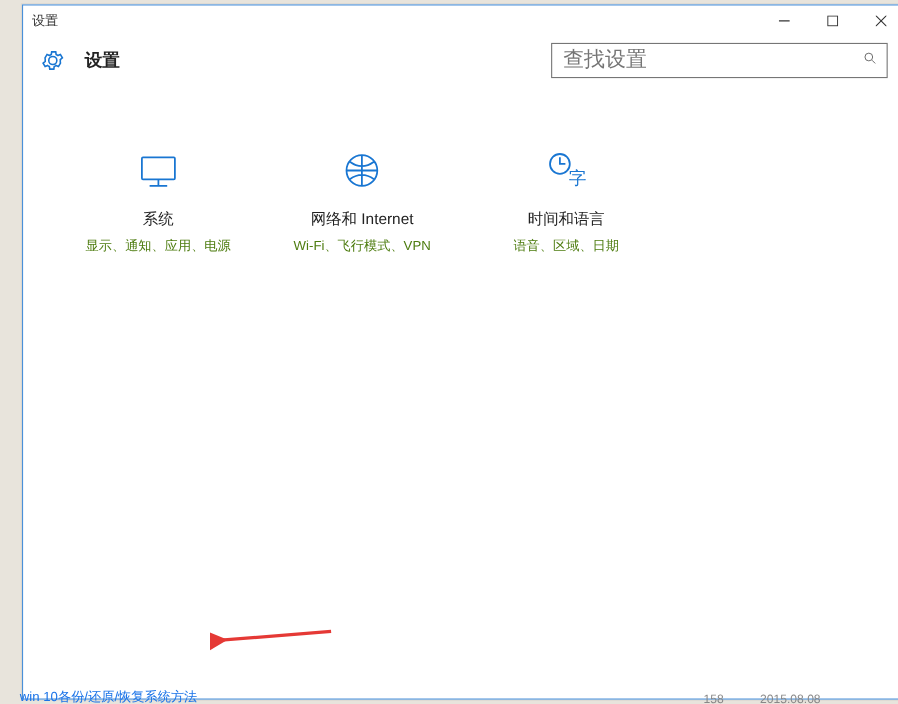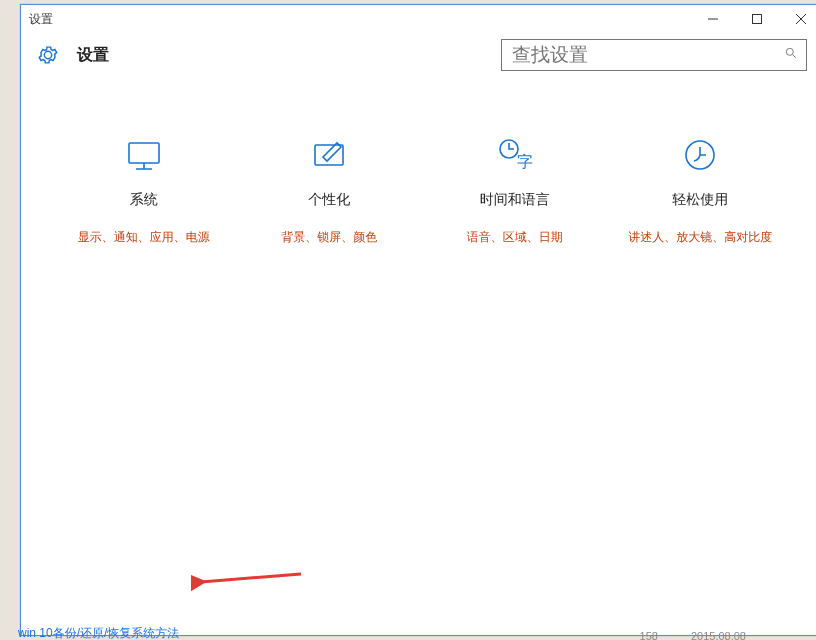--- a/index.html
+++ b/index.html
@@ -13,21 +13,21 @@
   .htitle{font-size:16px;font-weight:600;color:#222;}
   .searchwrap{margin-left:auto;}
   .search{width:288px;height:30px;border:1px solid #767676;display:flex;align-items:center;padding:0 8px 0 8px;}
   .search input{flex:1;border:none;outline:none;font-size:19px;font-family:inherit;background:transparent;}
   .search .sicon{color:#666;}
   .grid{display:grid;grid-template-columns:repeat(4,1fr);column-gap:0;row-gap:70px;padding:56px 30px 0 30px;}
   .tile{display:flex;flex-direction:column;align-items:center;text-align:center;cursor:default;}
   .tile .ibox{width:48px;height:48px;display:flex;align-items:center;justify-content:center;color:#1976d2;margin-bottom:10px;}
   .tile .ibox svg{width:40px;height:40px;stroke:#1976d2;fill:none;stroke-width:1.6;}
   .tile .ttitle{font-size:14px;color:#222;line-height:20px;}
-  .tile .tdesc{font-size:12px;color:#c2410c;line-height:18px;margin-top:19px;max-width:160px;}
+  .tile .tdesc{font-size:12px;color:#4d7c0f;line-height:18px;margin-top:5px;max-width:160px;}
   .arrow{position:absolute;left:170px;top:555px;pointer-events:none;}
   .taskhint{position:absolute;left:18px;bottom:-2px;font-size:12px;color:#1a73e8;}
   .stathint{position:absolute;right:70px;bottom:-2px;font-size:11px;color:#888;}
   .stathint span{margin-left:30px;}
 </style>
 </head>
 <body>
 
 <div class="window">
 
@@ -78,55 +78,45 @@
         <svg viewBox="0 0 40 40">
             <rect x="5" y="8" width="30" height="20" rx="1"></rect>
             <path d="M12 34 H28 M20 28 V34"></path>
           </svg>
       </span>
       <div class="ttitle">系统</div>
       <div class="tdesc">显示、通知、应用、电源</div>
     </div>
 
 
-
     <div class="tile">
       <span class="ibox">
         <svg viewBox="0 0 40 40">
-            <rect x="6" y="10" width="28" height="20" rx="1"></rect>
-            <path d="M14 22 L28 8 L32 12 L18 26 Z"></path>
+            <circle cx="20" cy="20" r="14"></circle>
+            <path d="M6 20 H34 M20 6 V34 M9 12 Q20 20 31 12 M9 28 Q20 20 31 28"></path>
           </svg>
       </span>
-      <div class="ttitle">个性化</div>
-      <div class="tdesc">背景、锁屏、颜色</div>
+      <div class="ttitle">网络和 Internet</div>
+      <div class="tdesc">Wi-Fi、飞行模式、VPN</div>
     </div>
+
 
 
     <div class="tile">
       <span class="ibox">
         <svg viewBox="0 0 40 40">
             <circle cx="14" cy="14" r="9"></circle>
             <path d="M14 8 V14 H19"></path>
             <text x="22" y="32" font-size="16" fill="#1976d2" stroke="none" font-family="Microsoft YaHei">字</text>
           </svg>
       </span>
       <div class="ttitle">时间和语言</div>
       <div class="tdesc">语音、区域、日期</div>
     </div>
 
-    <div class="tile">
-      <span class="ibox">
-        <svg viewBox="0 0 40 40">
-            <circle cx="20" cy="20" r="14"></circle>
-            <path d="M20 12 V20 H26 M14 26 A8 8 0 0 0 20 20"></path>
-          </svg>
-      </span>
-      <div class="ttitle">轻松使用</div>
-      <div class="tdesc">讲述人、放大镜、高对比度</div>
-    </div>
 
 
 
   </div>
 
   <svg class="arrow" width="120" height="40">
     <defs>
         <marker id="ah" markerWidth="10" markerHeight="10" refX="2" refY="5" orient="auto">
           <path d="M10 0 L0 5 L10 10 Z" fill="#e53935"></path>
         </marker>

